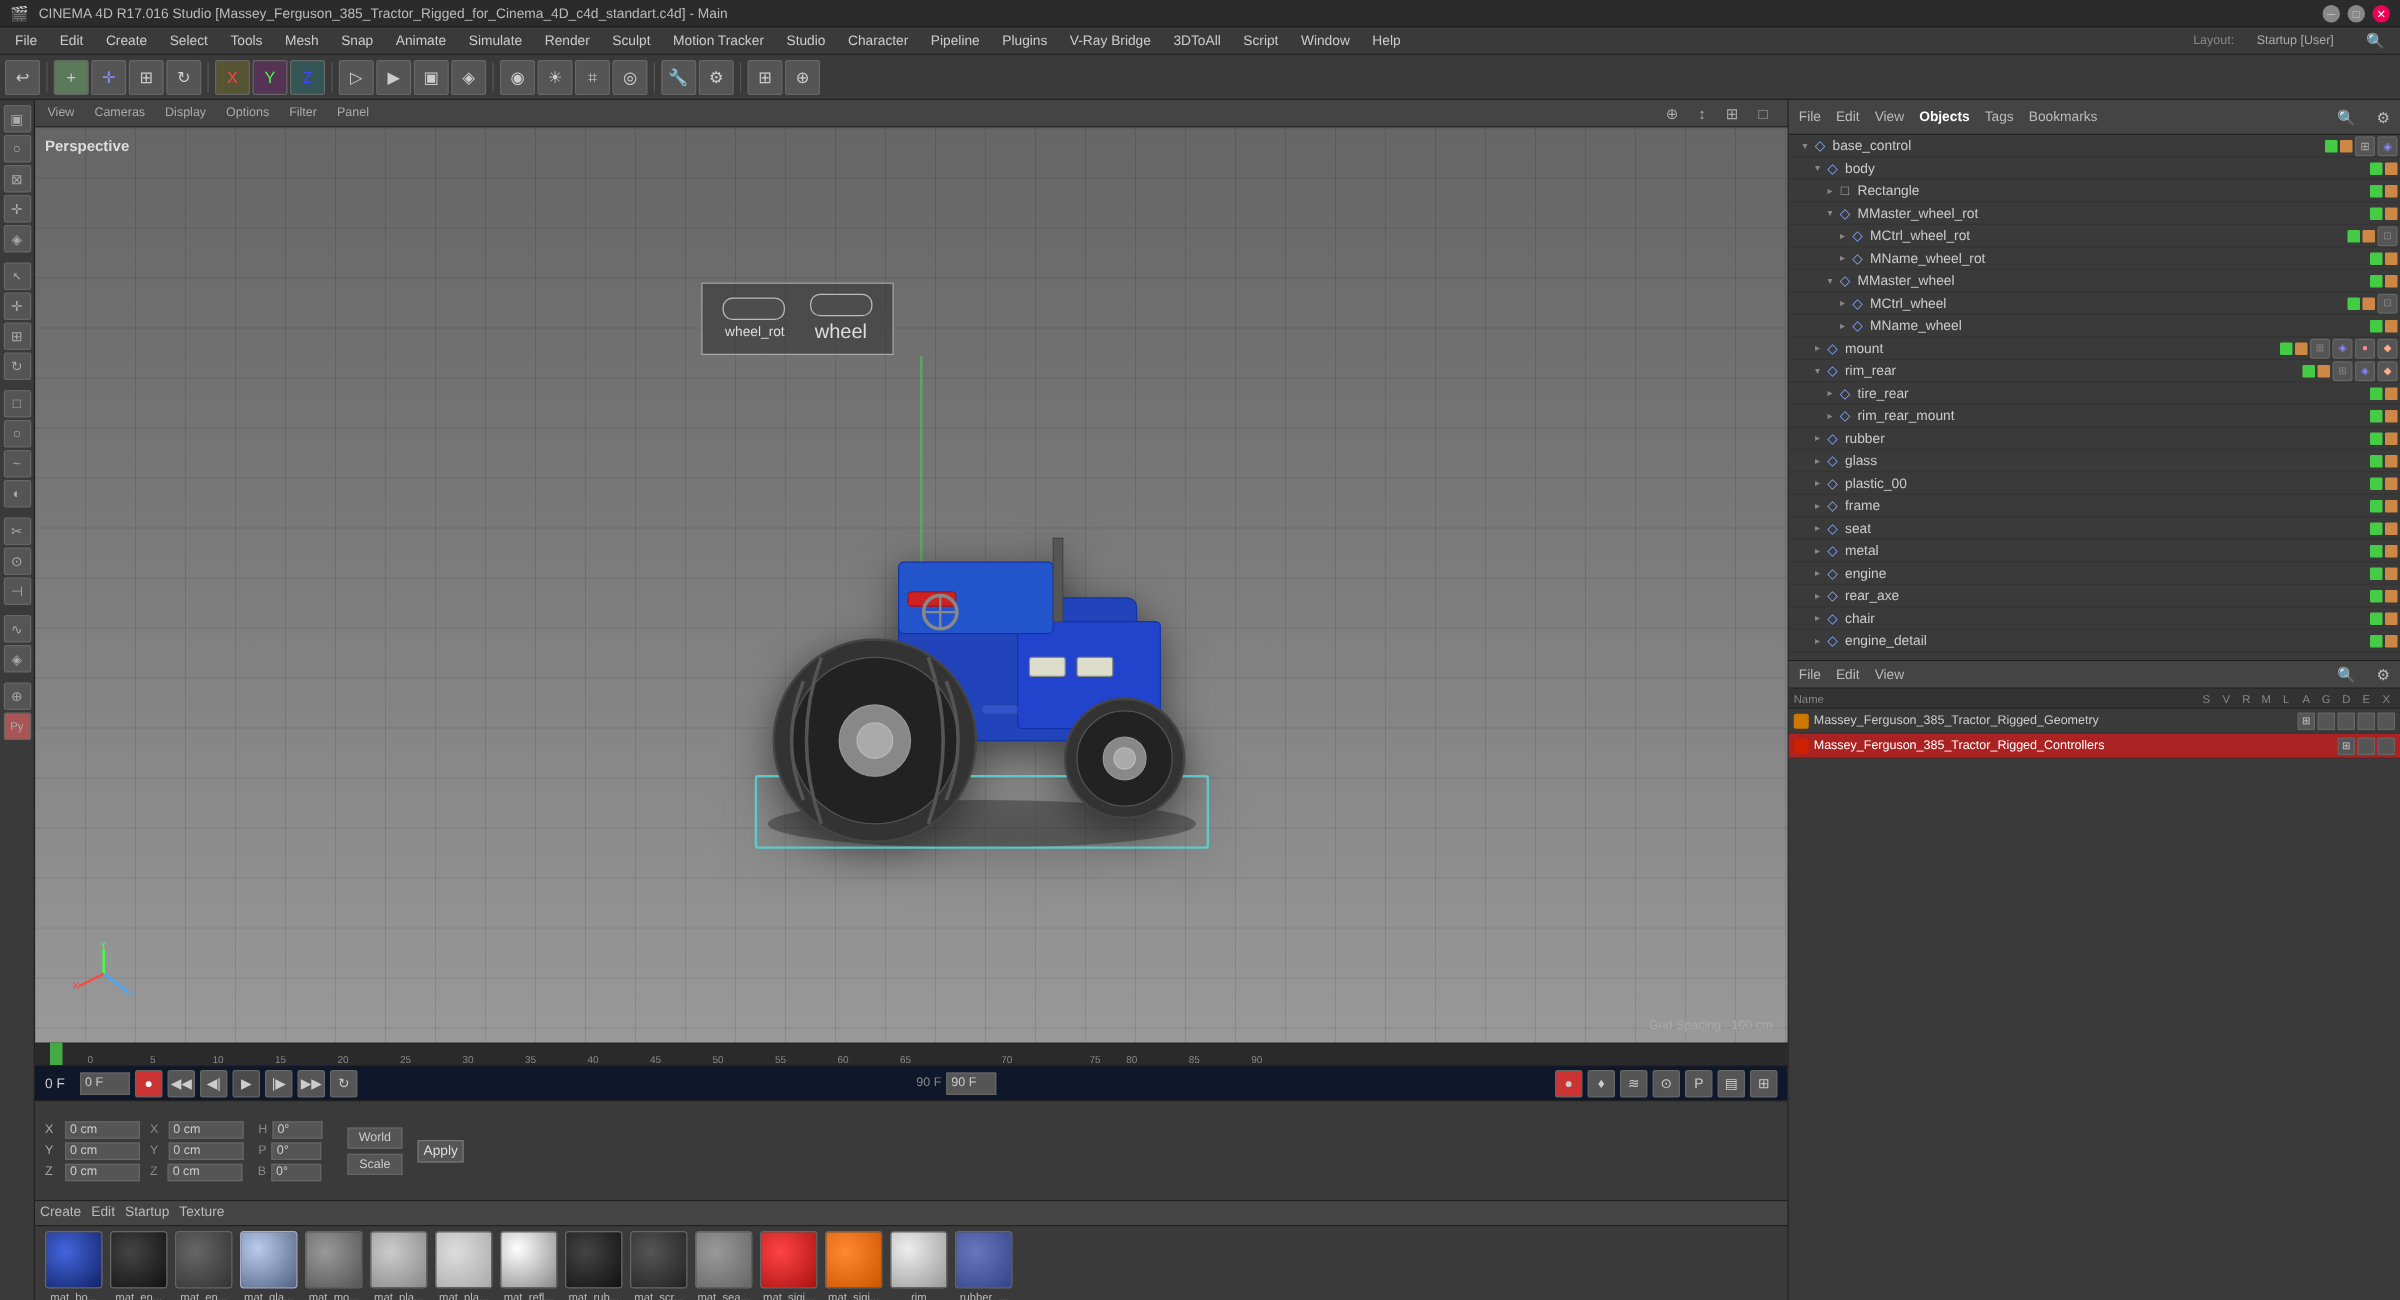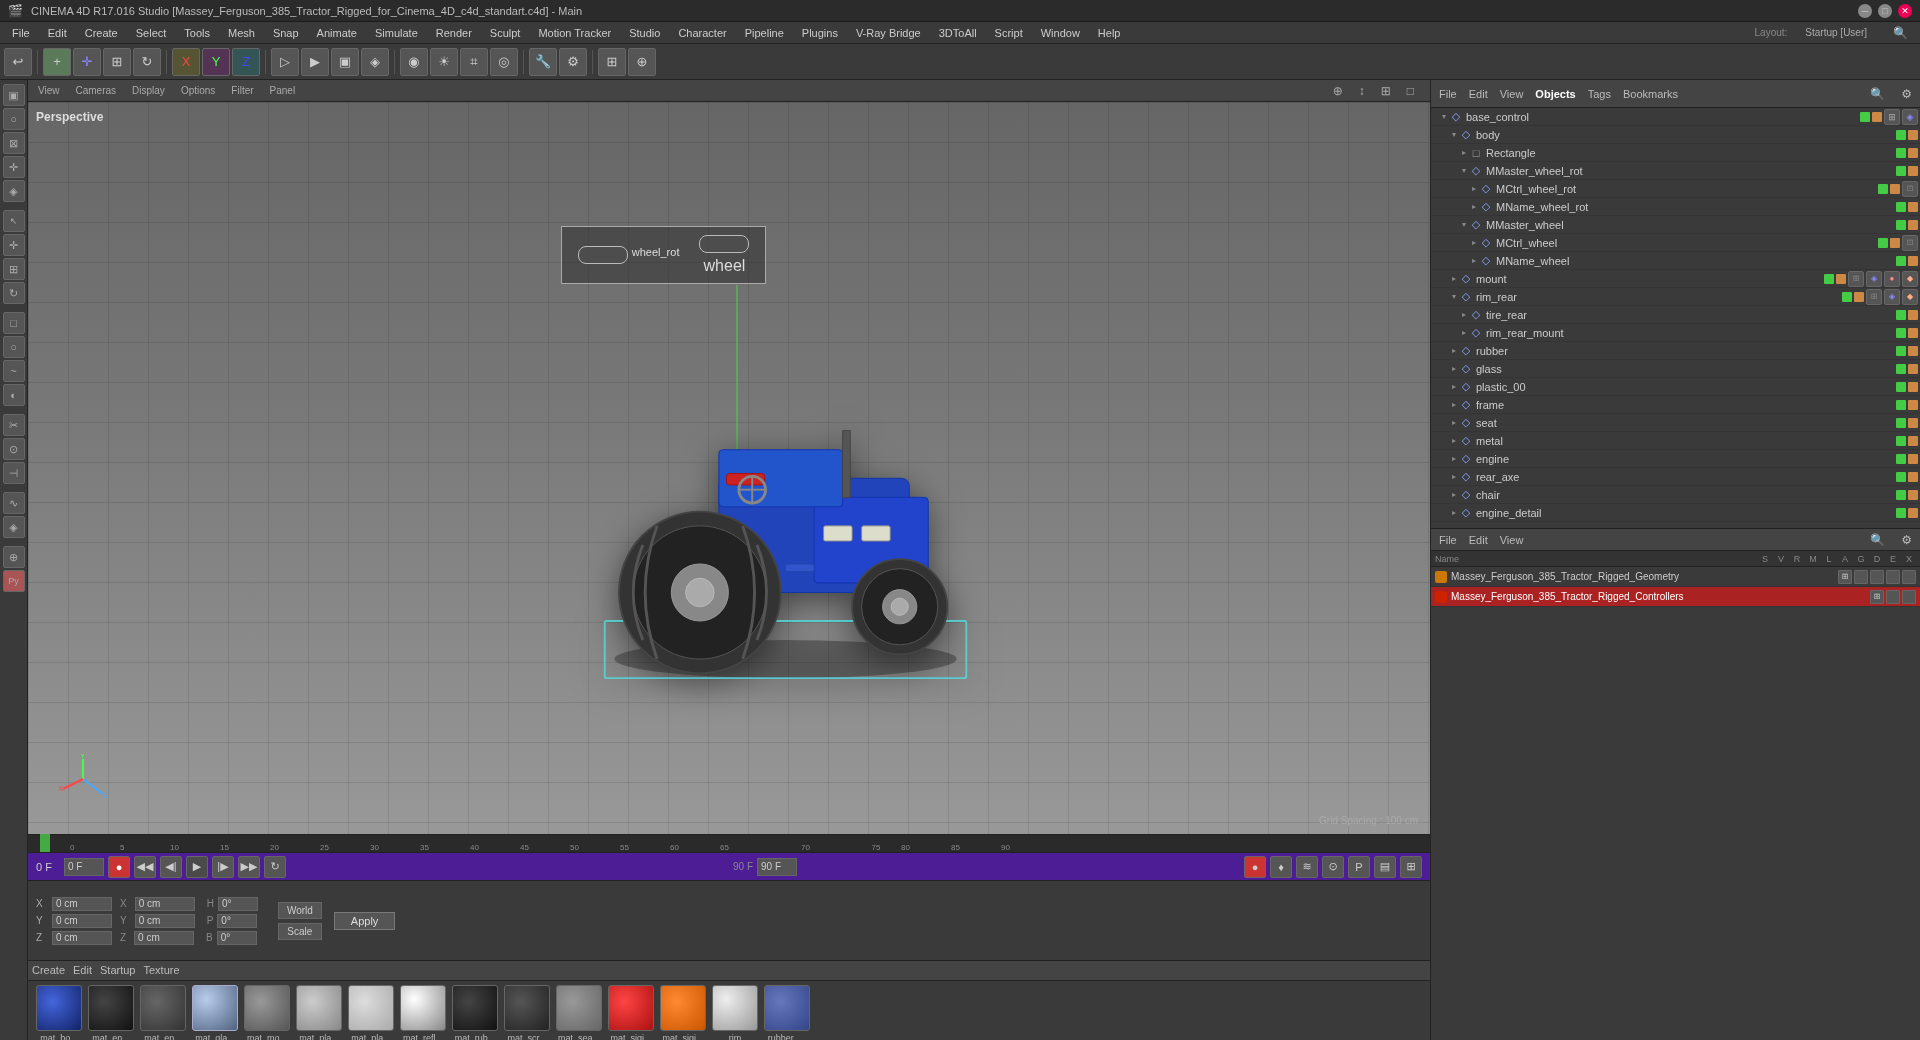--- a/index.html
+++ b/index.html
@@ -92,21 +92,21 @@
     
     #app { width: 1920px; height: 1040px; display: flex; flex-direction: column; overflow: hidden; }
     #center-bottom-main { display: flex; flex: 1; overflow: hidden; }
     
     #viewport-and-timeline { flex: 1; display: flex; flex-direction: column; }
     .coord-row { display: flex; align-items: center; gap: 4px; }
     .coord-axis { width: 12px; font-size: 10px; color: #aaa; }
     .coord-input { width: 60px; height: 14px; background: #555; border: 1px solid #666; color: #ccc; font-size: 10px; padding: 0 3px; }
     .coord-sep { font-size: 10px; color: #888; margin: 0 4px; }
     .coord-mode { background: #555; border: 1px solid #666; padding: 2px 8px; font-size: 10px; color: #ccc; cursor: pointer; }
-    .apply-btn { background: #555; border: 1px solid #777; padding: 2px 16px; font-size: 11px; color: #ddd; cursor: pointer; }
+    .apply-btn { background: #555; border: 1px solid #777; padding: 2px 4px; font-size: 11px; color: #ddd; cursor: pointer; }
   </style>
 </head>
 <body>
 
 <div id="app">
 
   <div id="title-bar">
     <div style="display:flex; align-items:center; gap:8px;">
       <span style="font-size:12px; color:#e88; font-weight:bold;">🎬</span>
       <span class="title">CINEMA 4D R17.016 Studio [Massey_Ferguson_385_Tractor_Rigged_for_Cinema_4D_c4d_standart.c4d] - Main</span>
@@ -223,21 +223,21 @@
         </span>
       </div>
 
       <div id="viewport-canvas" style="flex:1; position:relative; background: linear-gradient(180deg, #666 0%, #777 40%, #888 70%, #999 100%);">
 
         <div class="grid-overlay"></div>
 
         <div id="perspective-label">Perspective</div>
 
         <div style="position:absolute; top:17%; left:38%; background:rgba(40,40,40,0.5); border:1px solid #aaa; padding:8px 16px; display:flex; gap:20px; align-items:center;">
-          <div style="display:flex; flex-direction:row; align-items:flex-start; gap:4px;">
+          <div style="display:flex; flex-direction:column; align-items:flex-end; gap:4px;">
             <div style="width:50px; height:18px; border:1px solid #bbb; border-radius:8px; background:rgba(80,80,80,0.5);"></div>
             <span style="font-size:11px; color:#ddd;">wheel_rot</span>
           </div>
           <div style="display:flex; flex-direction:column; align-items:center; gap:4px;">
             <div style="width:50px; height:18px; border:1px solid #bbb; border-radius:8px; background:rgba(80,80,80,0.5);"></div>
             <span style="font-size:16px; color:#ddd;">wheel</span>
           </div>
         </div>
 
         <div style="position:absolute; top:25%; left:50.5%; width:2px; height:45%; background:rgba(80,200,80,0.6);"></div>
@@ -357,21 +357,21 @@
             </div>
           <div style="display:flex; flex-direction:column; align-items:flex-start; min-width:50px;">
               <span style="font-size:8px; color:#888;">85</span>
             </div>
           <div style="display:flex; flex-direction:column; align-items:flex-start; min-width:50px;">
               <span style="font-size:8px; color:#888;">90</span>
             </div>
         </div>
       </div>
 
-      <div id="transport-bar" style="height:28px; background:#4c1d95; border-top:1px solid #222; display:flex; align-items:center; padding:0 8px; gap:4px;">
+      <div id="transport-bar" style="height:28px; background:#0f172a; border-top:1px solid #222; display:flex; align-items:center; padding:0 8px; gap:4px;">
         <span style="font-size:11px; color:#ccc; min-width:24px;">0 F</span>
         <div style="width:40px; height:18px; background:#555; border:1px solid #666; display:flex; align-items:center; padding:0 3px; font-size:10px; color:#ccc;">
           <span>0 F</span>
         </div>
         <div class="transport-btn" style="background:#cc3333; color:#fff;">●</div>
         <div class="transport-btn">◀◀</div>
         <div class="transport-btn">◀|</div>
         <div class="transport-btn" style="background:#4a4a4a;">▶</div>
         <div class="transport-btn">|▶</div>
         <div class="transport-btn">▶▶</div>

